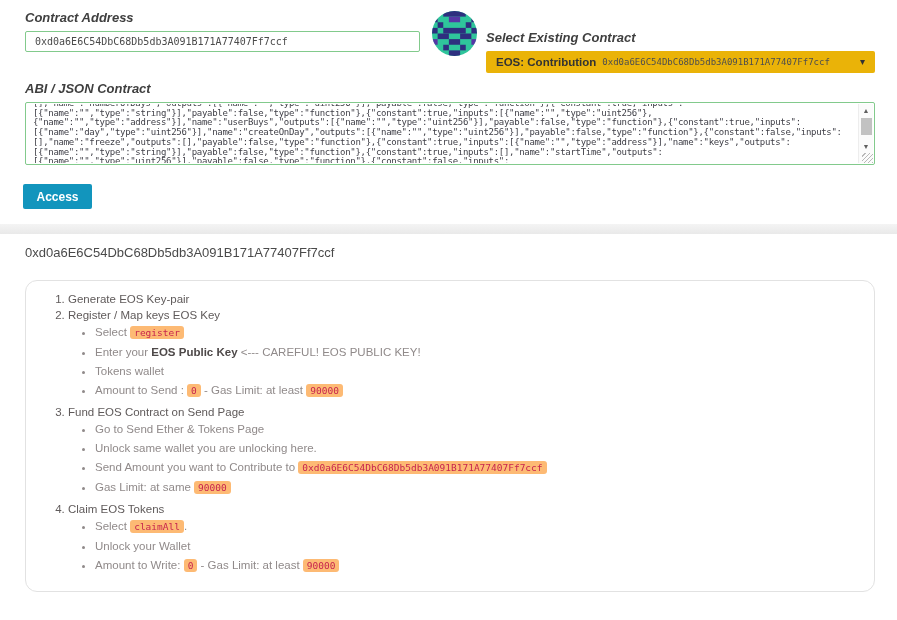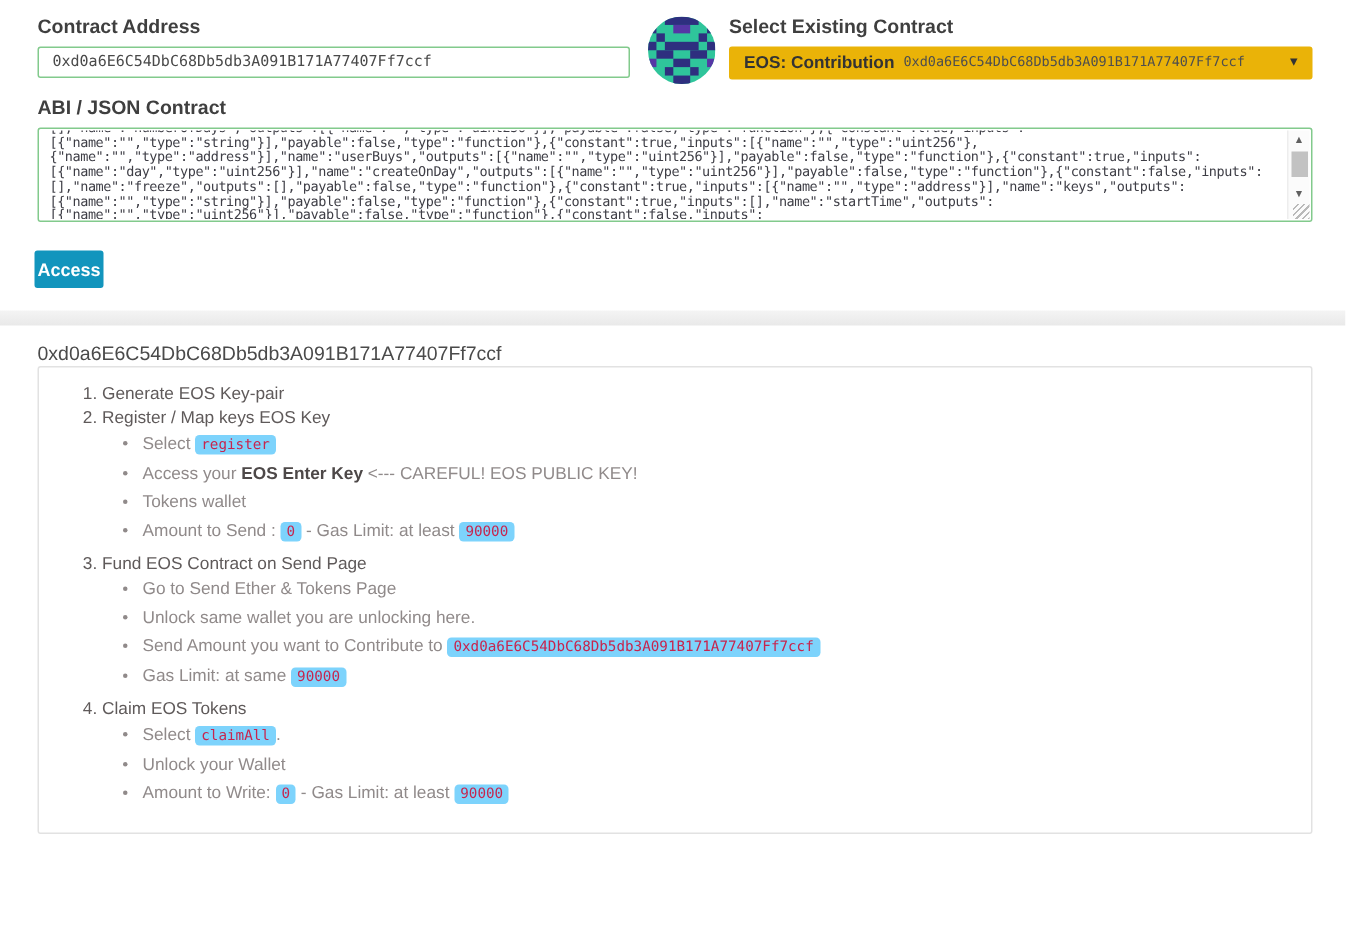--- a/index.html
+++ b/index.html
@@ -3,22 +3,22 @@
 <meta charset="utf-8">
 <style>
   * { box-sizing: border-box; margin: 0; padding: 0; }
   html,body { width: 897px; height: 620px; overflow: hidden; background:#fff;
     font-family: "Liberation Sans", sans-serif; color:#3b3b3b; }
   .mono { font-family: "DejaVu Sans Mono", monospace; }
 
   .top-section { padding: 7px 22px 0 25px; }
   .row1 { display:flex; align-items:flex-start; }
   .col-left { width: 395px; }
-  .col-right { flex:1; margin-left: 9px; }
-  .field-label { font-size: 13px; font-weight: bold; color:#3f3f3f; margin: 3px 0 6px; }
+  .col-right { flex:1; margin-left: 9px; margin-top: 20px; }
+  .field-label { font-size: 13px; font-weight: bold; color:#3f3f3f; margin: 3px 0 6px; font-style: italic; }
   .text-input { width:100%; height:21px; border:1px solid #82ca8c; border-radius:2px;
     padding:2px 9px; font-family:"DejaVu Sans Mono", monospace; font-size:10px; color:#4a4a4a;
     background:#fff; outline:none; display:block; }
   .identicon { width:45px; height:45px; margin: 4px 0 0 12px; flex:0 0 auto; }
 
   .select-box { height:22px; background:#eab308; border-radius:2px; display:flex;
     align-items:center; padding:0 10px; cursor:pointer; }
   .select-box .sel-name { font-size:11.5px; color:#333; font-weight:bold; }
   .select-box .sel-addr { font-size:9px; color:#4e4e4e; margin-left:6px; }
   .caret { font-size:10px; color:#333; margin-left:auto; line-height:1; }
@@ -30,40 +30,40 @@
     line-height:9.7px; white-space:pre; color:#3e3e46; margin-top:-5px; }
   .abi-scrollbar { position:absolute; top:1px; right:1px; bottom:1px; width:15px;
     background:#fbfbfb; border-left:1px solid #ededed; }
   .sb-arrow { height:12px; display:flex; align-items:center; justify-content:center;
     font-size:7px; color:#606060; cursor:pointer; }
   .sb-arrow.down { position:absolute; bottom:11px; left:0; right:0; }
   .sb-thumb { position:absolute; top:14px; left:2px; width:11px; height:17px; background:#c2c2c2; cursor:pointer; }
   .resize-grip { position:absolute; bottom:1px; right:1px; width:11px; height:10px; cursor:nwse-resize;
     background: repeating-linear-gradient(135deg, transparent 0 2px, #b9b9b9 2px 3px); }
 
-  .access-btn { margin-top:19px; margin-left:-2px; width:46px; height:25px; background:#1295bd;
+  .access-btn { margin-top:19px; margin-left:-2px; width:69px; height:25px; background:#1295bd;
     color:#fff; border:none; border-radius:2px; font-family:"Liberation Sans",sans-serif;
     font-size:12px; font-weight:bold; cursor:pointer; }
 
   .section-divider { margin-top:15px; height:10px; width:897px;
     background:linear-gradient(#f4f4f4, #e9e9e9); }
 
   .bottom-section { padding: 0 22px 0 25px; }
   .rw-title { font-size:14px; font-weight:bold; color:#3b3b3b; margin-top:24px; }
   .rw-address { font-size:13px; color:#4a4a4a; margin-top:11px; }
 
-  .instructions { margin-top:1px; border:1px solid #e2e2e2; border-radius:2px;
+  .instructions { margin-top:20px; border:1px solid #e2e2e2; border-radius:12px;
     padding:12px 14px 10px 16px; font-size:11.5px; color:#8f8989; line-height:12px; }
   .instructions ol { padding-left:26px; }
   .instructions ol > li { margin-bottom:4px; color:#5f5a5a; }
   .instructions ul { list-style:disc; padding-left:27px; margin:5px 0 9px; }
   .instructions ul > li { margin-bottom:7px; color:#908a8a; }
   .instructions .b { font-weight:bold; color:#4d4848; }
   .code-chip { font-family:"DejaVu Sans Mono", monospace; font-size:9.5px; color:#c7254e;
-    background:#7dd3fc; padding:1px 4px; border-radius:3px; }
+    background:#fdba74; padding:1px 4px; border-radius:3px; }
 </style>
 </head>
 <body>
 
 <div class="top-section">
   <div class="row1">
     <div class="col-left">
       <div class="field-label">Contract Address</div>
       <input class="text-input" type="text" value="0xd0a6E6C54DbC68Db5db3A091B171A77407Ff7ccf" style="">
     </div>
@@ -139,21 +139,21 @@
 
   <div class="instructions">
     <ol>
       <li>
         <span>Generate EOS Key-pair</span>
       </li>
       <li>
         <span>Register / Map keys EOS Key</span>
         <ul>
           <li><span>Select </span><span class="code-chip">register</span></li>
-          <li><span>Access your </span><span class="b">EOS Enter Key</span><span> &lt;--- CAREFUL! EOS PUBLIC KEY!</span></li>
+          <li><span>Enter your </span><span class="b">EOS Public Key</span><span> &lt;--- CAREFUL! EOS PUBLIC KEY!</span></li>
           <li><span>Tokens wallet</span></li>
           <li><span>Amount to Send : </span><span class="code-chip">0</span><span> - Gas Limit: at least </span><span class="code-chip">90000</span></li>
         </ul>
       </li>
       <li>
         <span>Fund EOS Contract on Send Page</span>
         <ul>
           <li><span>Go to Send Ether &amp; Tokens Page</span></li>
           <li><span>Unlock same wallet you are unlocking here.</span></li>
           <li><span>Send Amount you want to Contribute to </span><span class="code-chip">0xd0a6E6C54DbC68Db5db3A091B171A77407Ff7ccf</span></li>

